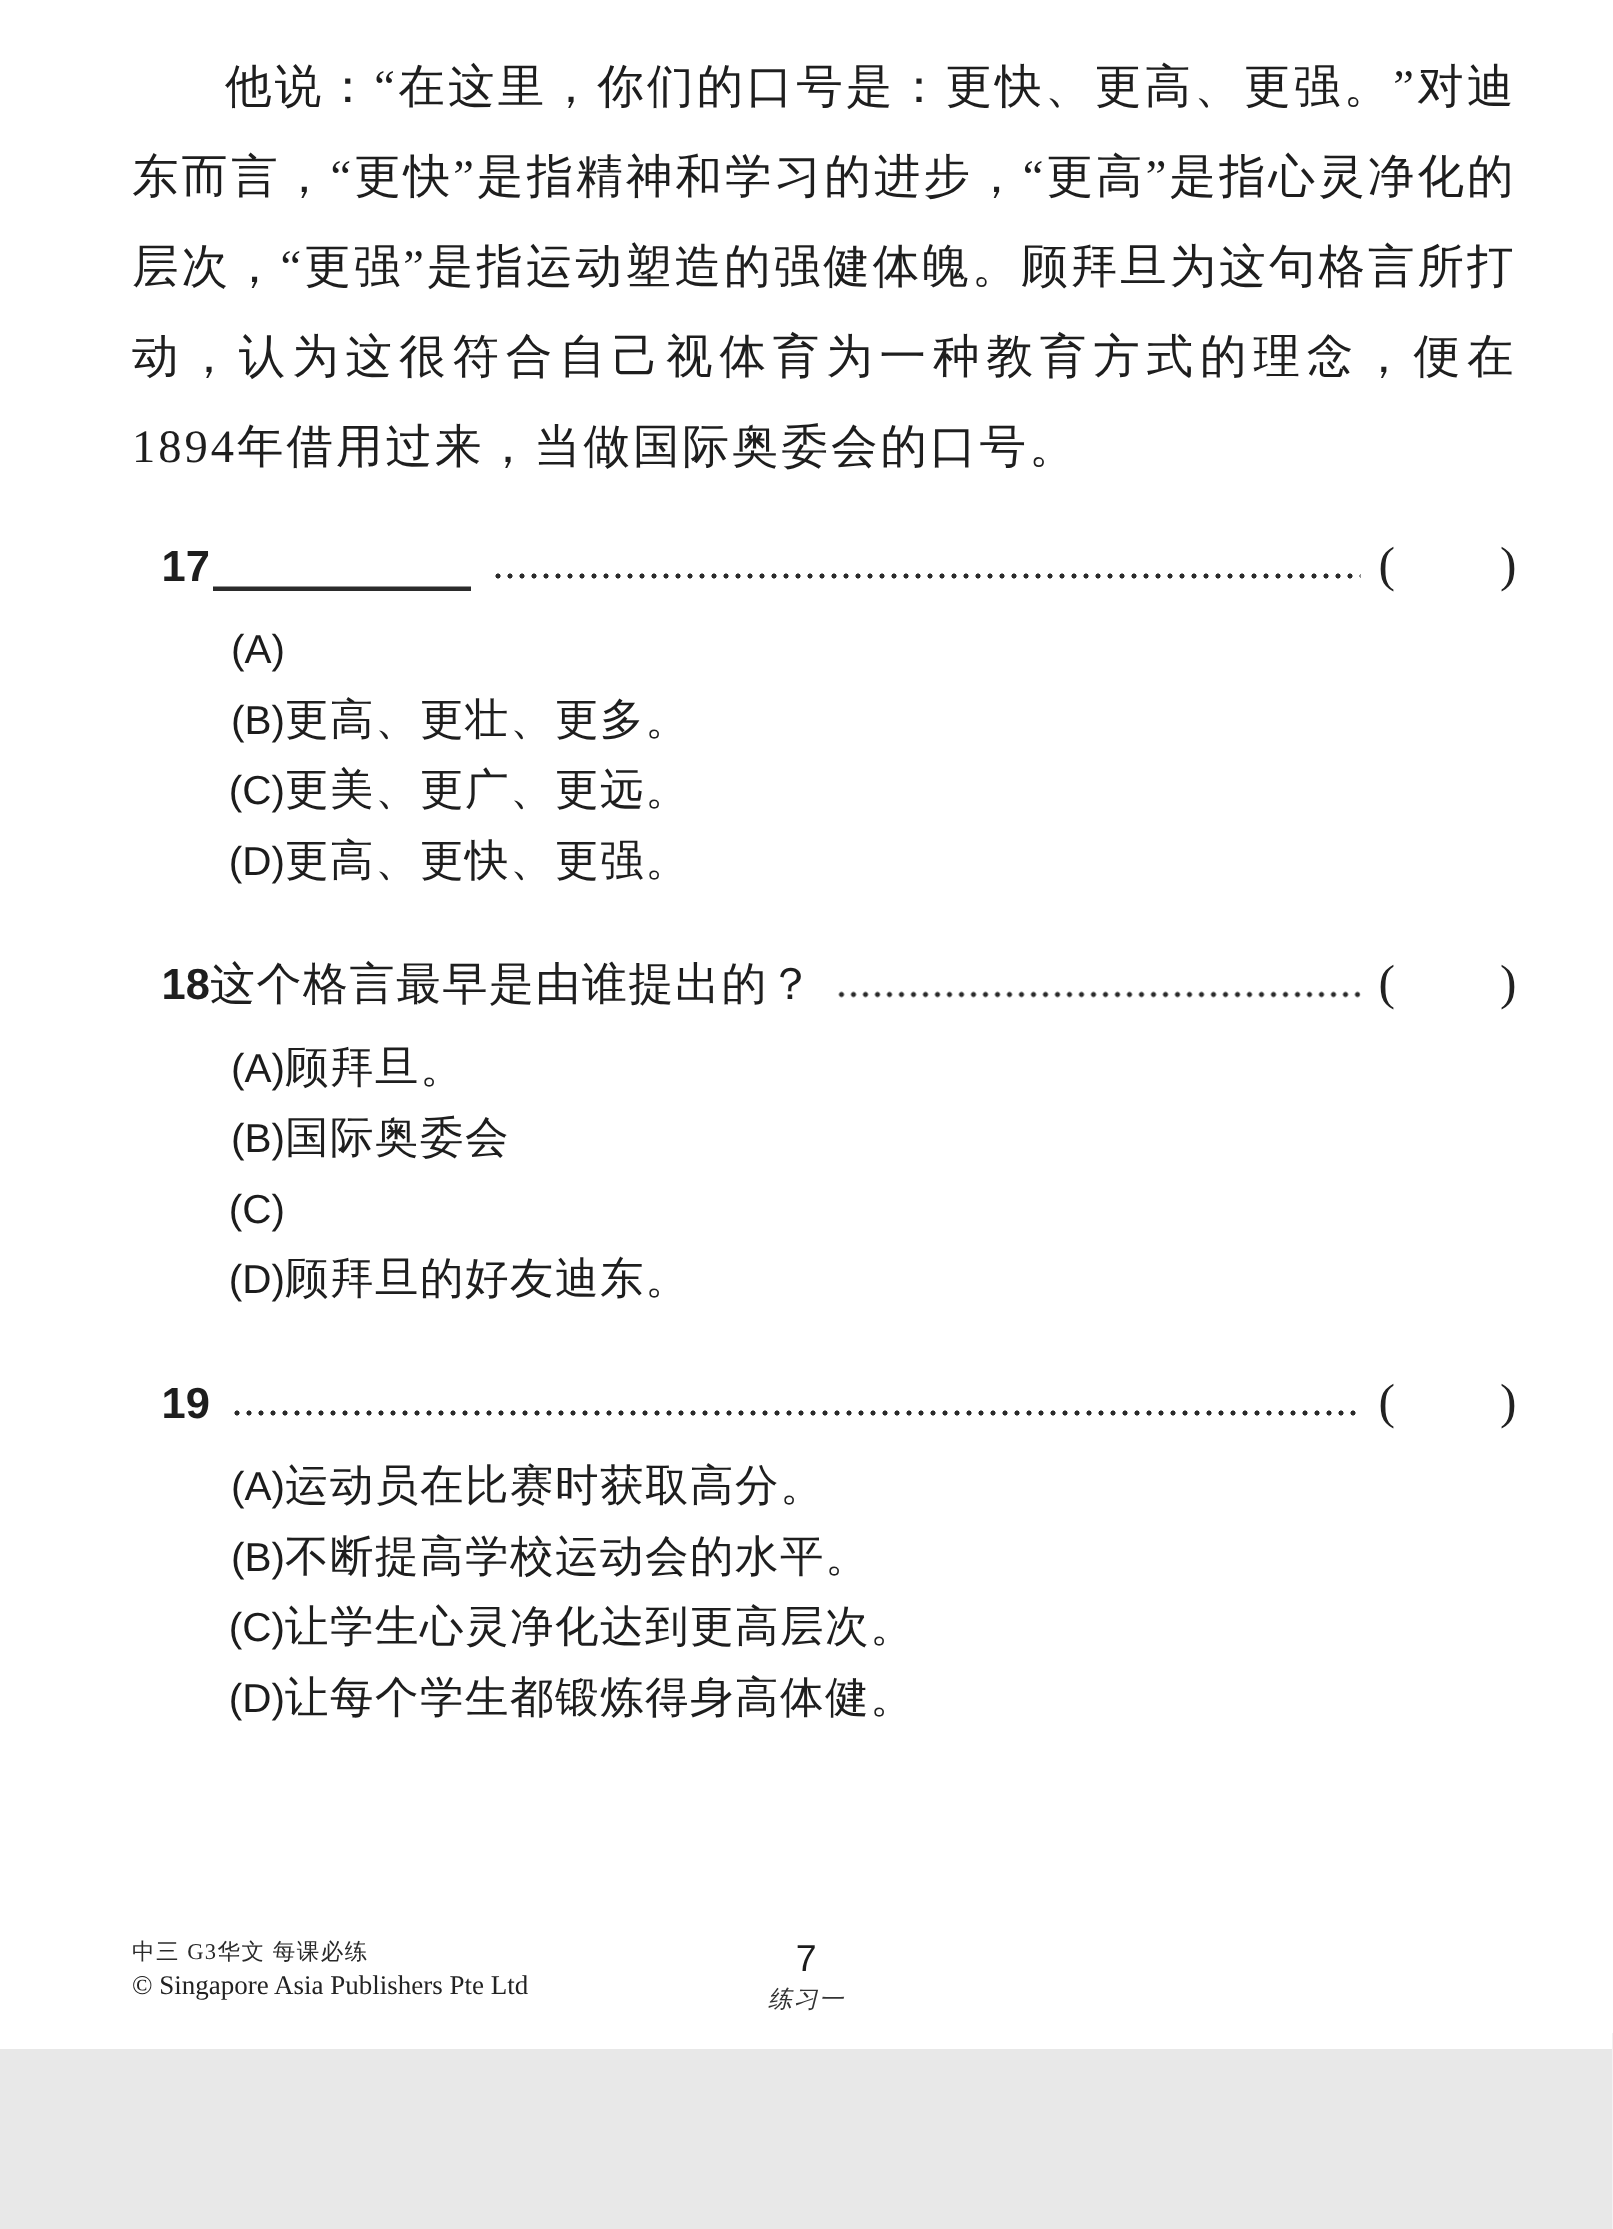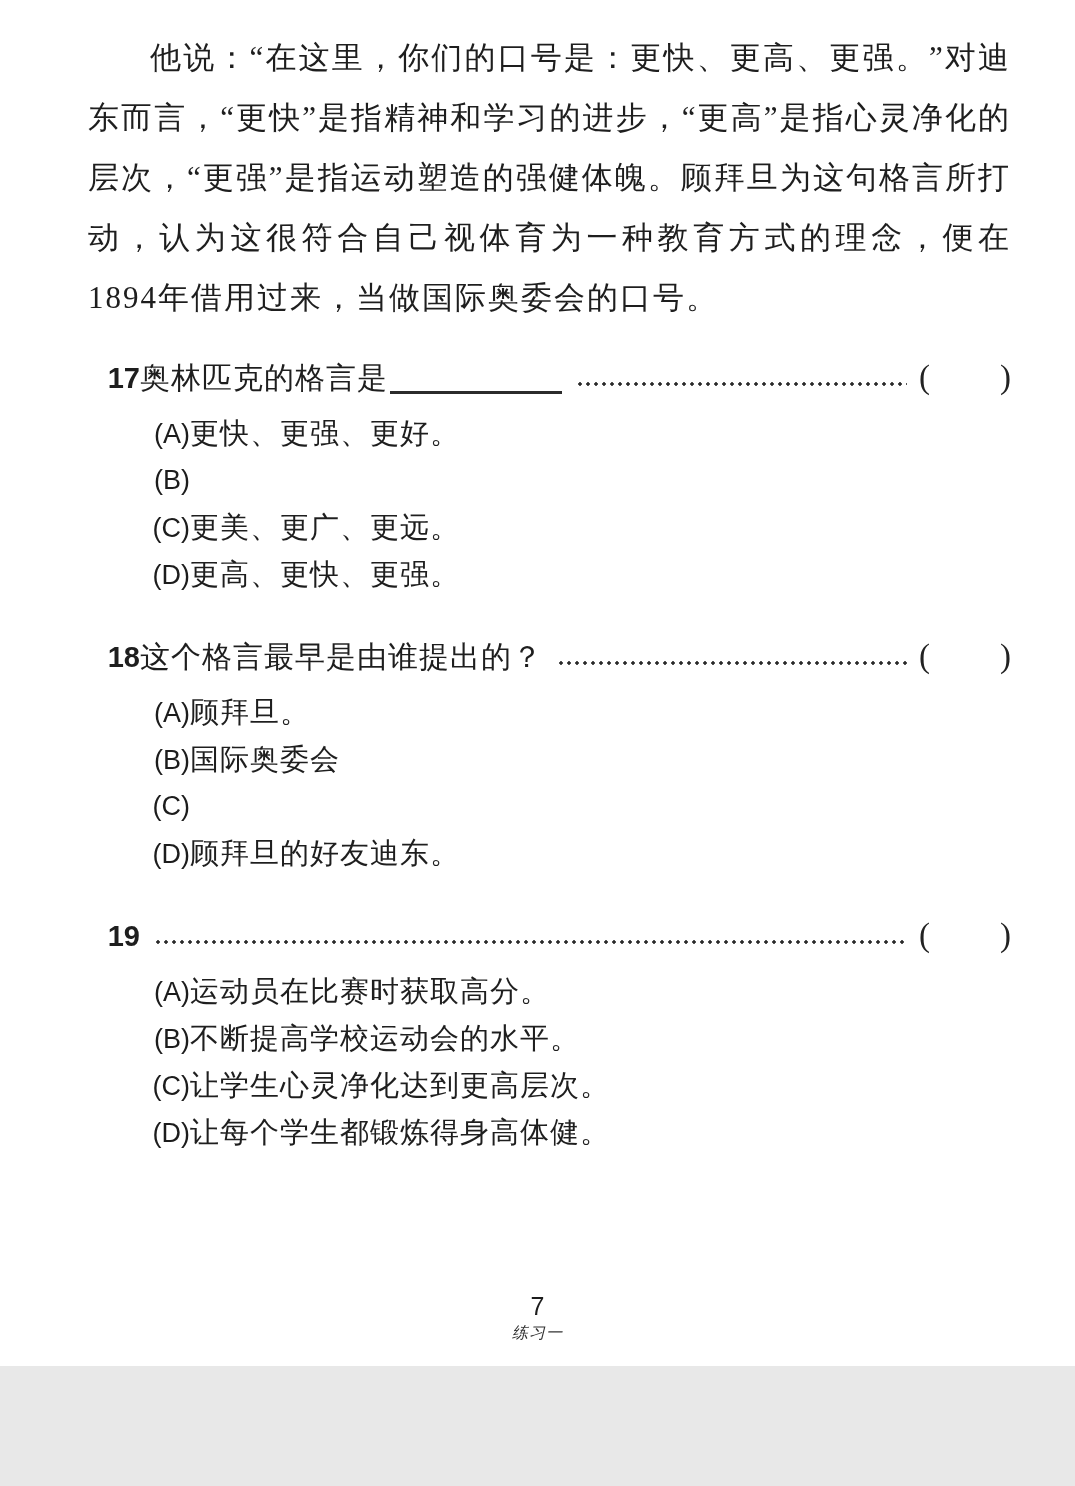--- a/index.html
+++ b/index.html
@@ -126,36 +126,35 @@
 
   <div class="passage">
     <p>他说：“在这里，你们的口号是：更快、更高、更强。”对迪东而言，“更快”是指精神和学习的进步，“更高”是指心灵净化的层次，“更强”是指运动塑造的强健体魄。顾拜旦为这句格言所打动，认为这很符合自己视体育为一种教育方式的理念，便在1894年借用过来，当做国际奥委会的口号。</p>
   </div>
 
   <div class="questions">
 
     <div class="question">
       <div class="q-line">
         <span class="q-num">17</span>
-        <span class="q-text">奥林匹克的格言是</span>
         <span class="q-blank"></span>
         <span class="q-leader"></span>
         <span class="q-brackets">
             <span>(</span>
             <span class="gap"></span>
             <span>)</span>
           </span>
       </div>
       <div class="options">
         <div class="option">
           <span class="opt-label">(A)</span>
-          <span class="opt-text">更快、更强、更好。</span>
         </div>
         <div class="option">
           <span class="opt-label">(B)</span>
+          <span class="opt-text">更高、更壮、更多。</span>
         </div>
         <div class="option">
           <span class="opt-label">(C)</span>
           <span class="opt-text">更美、更广、更远。</span>
         </div>
         <div class="option">
           <span class="opt-label">(D)</span>
           <span class="opt-text">更高、更快、更强。</span>
         </div>
       </div>
@@ -216,18 +215,22 @@
         </div>
         <div class="option">
           <span class="opt-label">(D)</span>
           <span class="opt-text">让每个学生都锻炼得身高体健。</span>
         </div>
       </div>
     </div>
 
   </div>
 
+  <div class="footer-left">
+    <div class="footer-series">中三 G3华文 每课必练</div>
+    <div class="footer-copyright">© Singapore Asia Publishers Pte Ltd</div>
+  </div>
   <div class="footer-center">
     <div class="footer-page-num">7</div>
     <div class="footer-exercise">练习一</div>
   </div>
 
 </div>
 
 </body></html>

